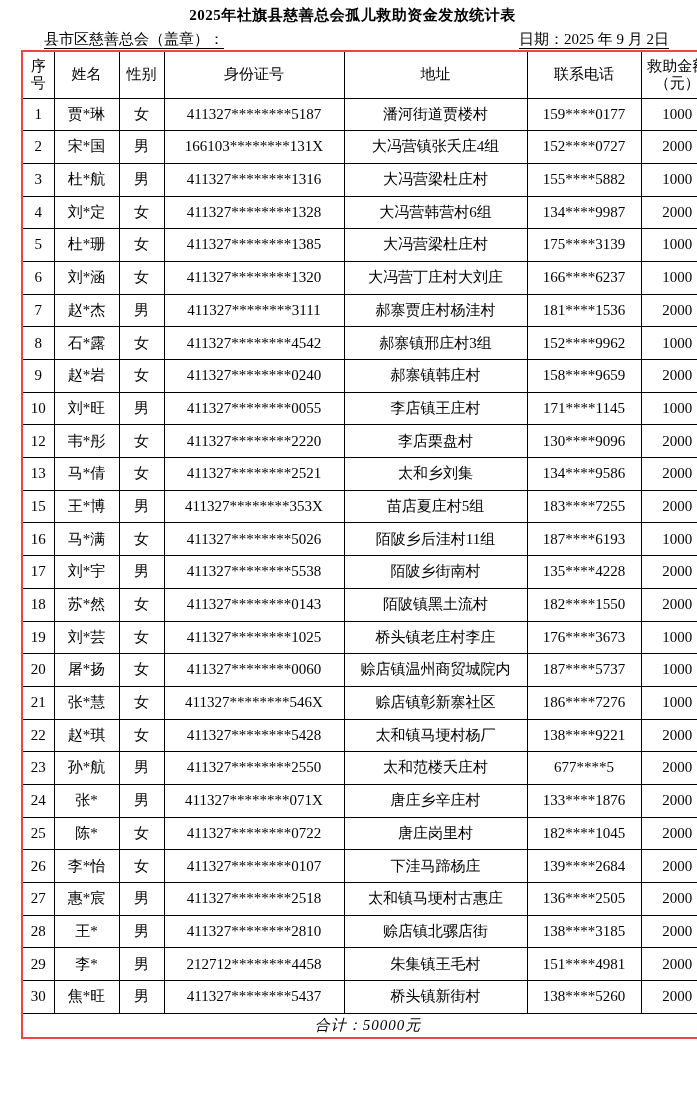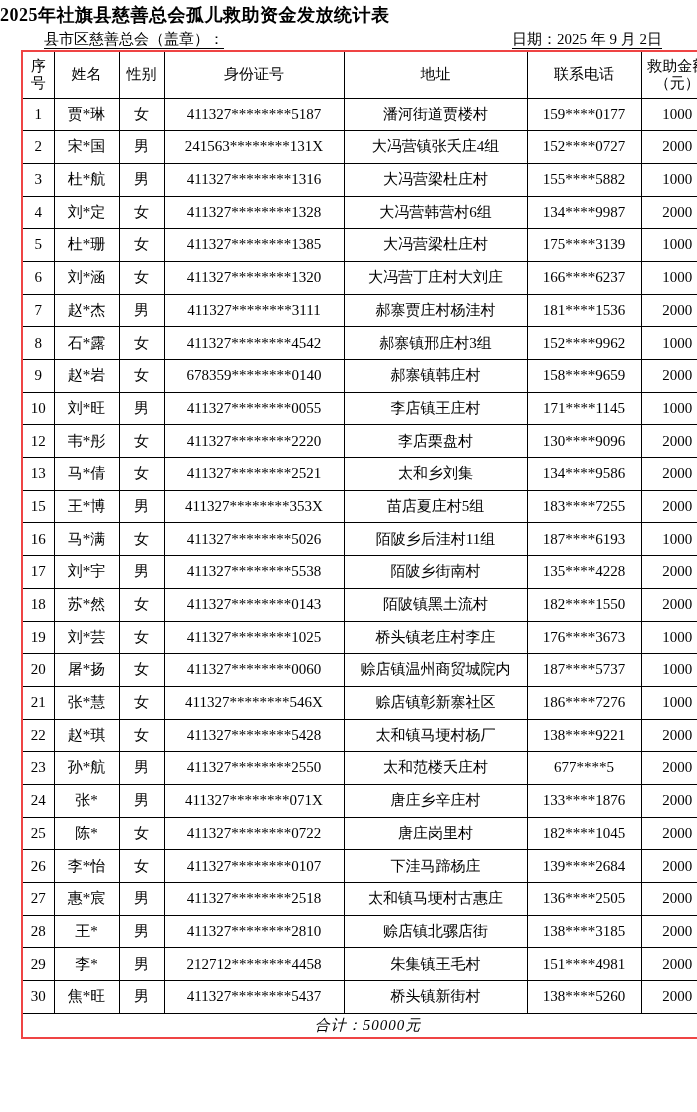--- a/index.html
+++ b/index.html
@@ -8,31 +8,33 @@
     width: 697px;
     height: 1112px;
     font-family: "Liberation Serif", "DejaVu Serif", serif;
     color: #000000;
     overflow: hidden;
   }
   .sheet { width: 697px; height: 1112px; background: #ffffff; }
   .title-row {
     height: 30px;
     line-height: 30px;
-    font-size: 18px;
+    text-align: center;
+    font-size: 15px;
     font-weight: bold;
     letter-spacing: 0.5px;
     white-space: nowrap;
+    margin-left: 8px;
   }
   .stamp-row {
     height: 20px;
     display: flex;
     justify-content: space-between;
     align-items: flex-end;
-    padding: 0 35px 1px 44px;
+    padding: 0 28px 1px 44px;
     font-size: 15px;
     line-height: 18px;
   }
   .stamp-row .u {
     border-bottom: 1px solid #000;
     white-space: nowrap;
   }
   table.grid {
     width: 692px;
     margin-left: 21px;
@@ -102,21 +104,21 @@
           <td>女</td>
           <td>411327********5187</td>
           <td>潘河街道贾楼村</td>
           <td>159****0177</td>
           <td>1000</td>
         </tr>
         <tr>
           <td>2</td>
           <td>宋*国</td>
           <td>男</td>
-          <td>241563********131X</td>
+          <td>166103********131X</td>
           <td>大冯营镇张夭庄4组</td>
           <td>152****0727</td>
           <td>2000</td>
         </tr>
         <tr>
           <td>3</td>
           <td>杜*航</td>
           <td>男</td>
           <td>411327********1316</td>
           <td>大冯营梁杜庄村</td>
@@ -165,21 +167,21 @@
           <td>女</td>
           <td>411327********4542</td>
           <td>郝寨镇邢庄村3组</td>
           <td>152****9962</td>
           <td>1000</td>
         </tr>
         <tr>
           <td>9</td>
           <td>赵*岩</td>
           <td>女</td>
-          <td>678359********0140</td>
+          <td>411327********0240</td>
           <td>郝寨镇韩庄村</td>
           <td>158****9659</td>
           <td>2000</td>
         </tr>
         <tr>
           <td>10</td>
           <td>刘*旺</td>
           <td>男</td>
           <td>411327********0055</td>
           <td>李店镇王庄村</td>

